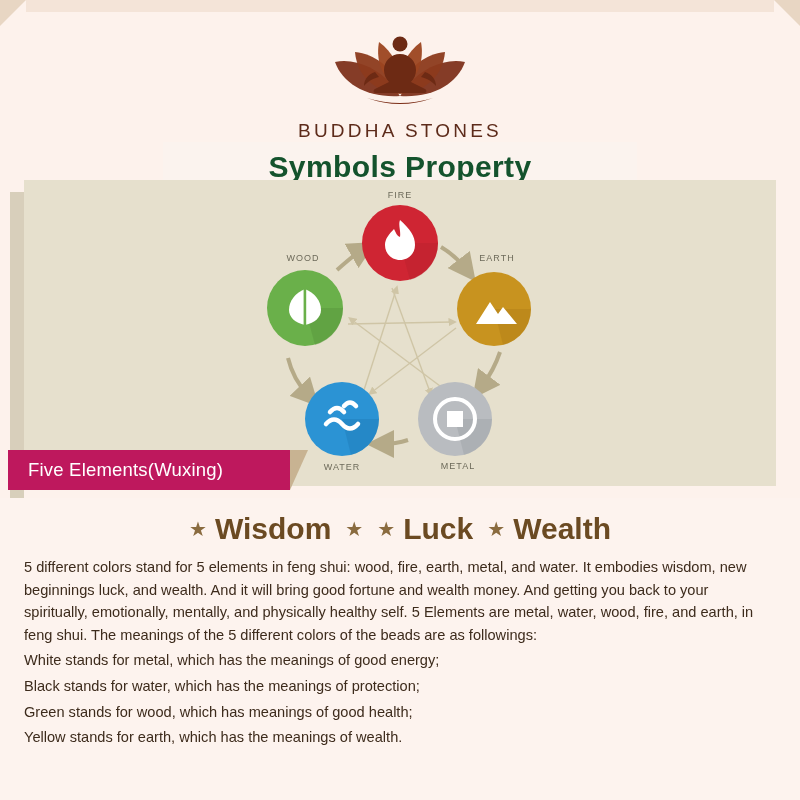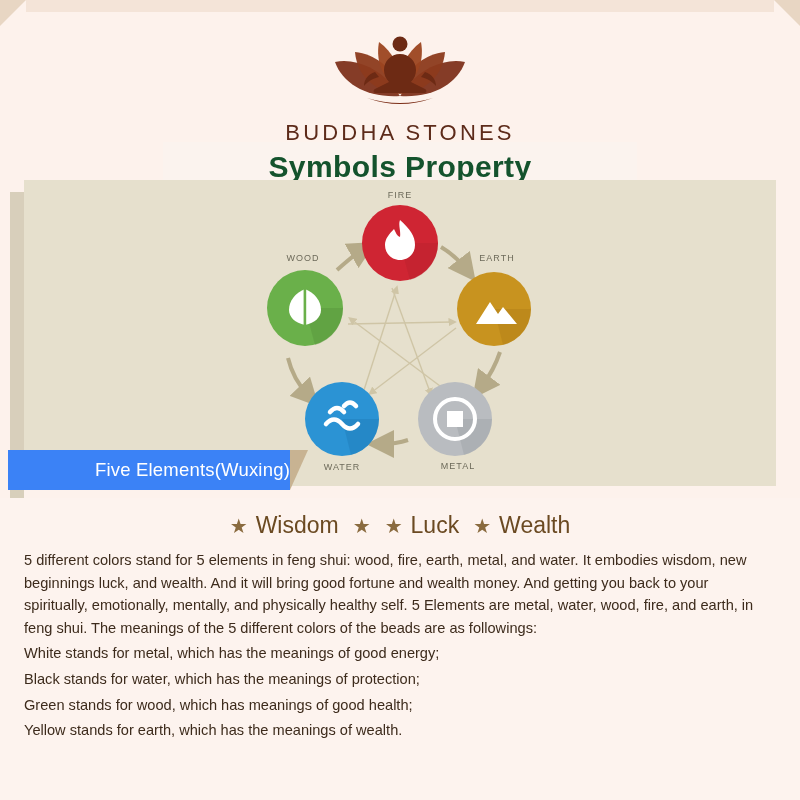--- a/index.html
+++ b/index.html
@@ -66,21 +66,21 @@
     position: absolute;
     top: 18px; left: 0; right: 0;
     text-align: center;
   }
   .logo-mark {
     display: block;
     margin: 0 auto;
   }
   .brand-name {
     margin-top: 2px;
-    font-size: 22px;
+    font-size: 19px;
     letter-spacing: 3.2px;
     color: #5d2b1a;
     font-family: "Liberation Sans", sans-serif;
     font-weight: normal;
   }
   
   .title-bar {
     position: absolute;
     top: 142px;
     left: 163px;
@@ -118,26 +118,25 @@
     position: absolute;
     top: 0; left: 0;
   }
   
   .ribbon {
     position: absolute;
     top: 450px;
     left: 8px;
     width: 282px;
     height: 40px;
-    background: #3b82f6;
+    background: #be185d;
     display: flex;
     align-items: center;
     padding-left: 20px;
     box-sizing: border-box;
-    justify-content: flex-end;
   }
   .ribbon-text {
     color: #ffffff;
     font-size: 18.5px;
     letter-spacing: 0.2px;
   }
   .ribbon-notch {
     position: absolute;
     top: 450px;
     left: 290px;
@@ -165,22 +164,22 @@
     display: flex;
     align-items: center;
     gap: 8px;
   }
   .kw-star {
     color: #8a6b3f;
     font-size: 20px;
     line-height: 1;
   }
   .kw-label {
-    font-size: 23px;
-    font-weight: normal;
+    font-size: 30px;
+    font-weight: bold;
     color: #6b4a22;
   }
   .paragraphs {
     padding: 10px 26px 0 24px;
     color: #3d2b1c;
     font-size: 14.6px;
     line-height: 1.55;
   }
   .paragraphs p {
     margin: 0 0 1px 0;

